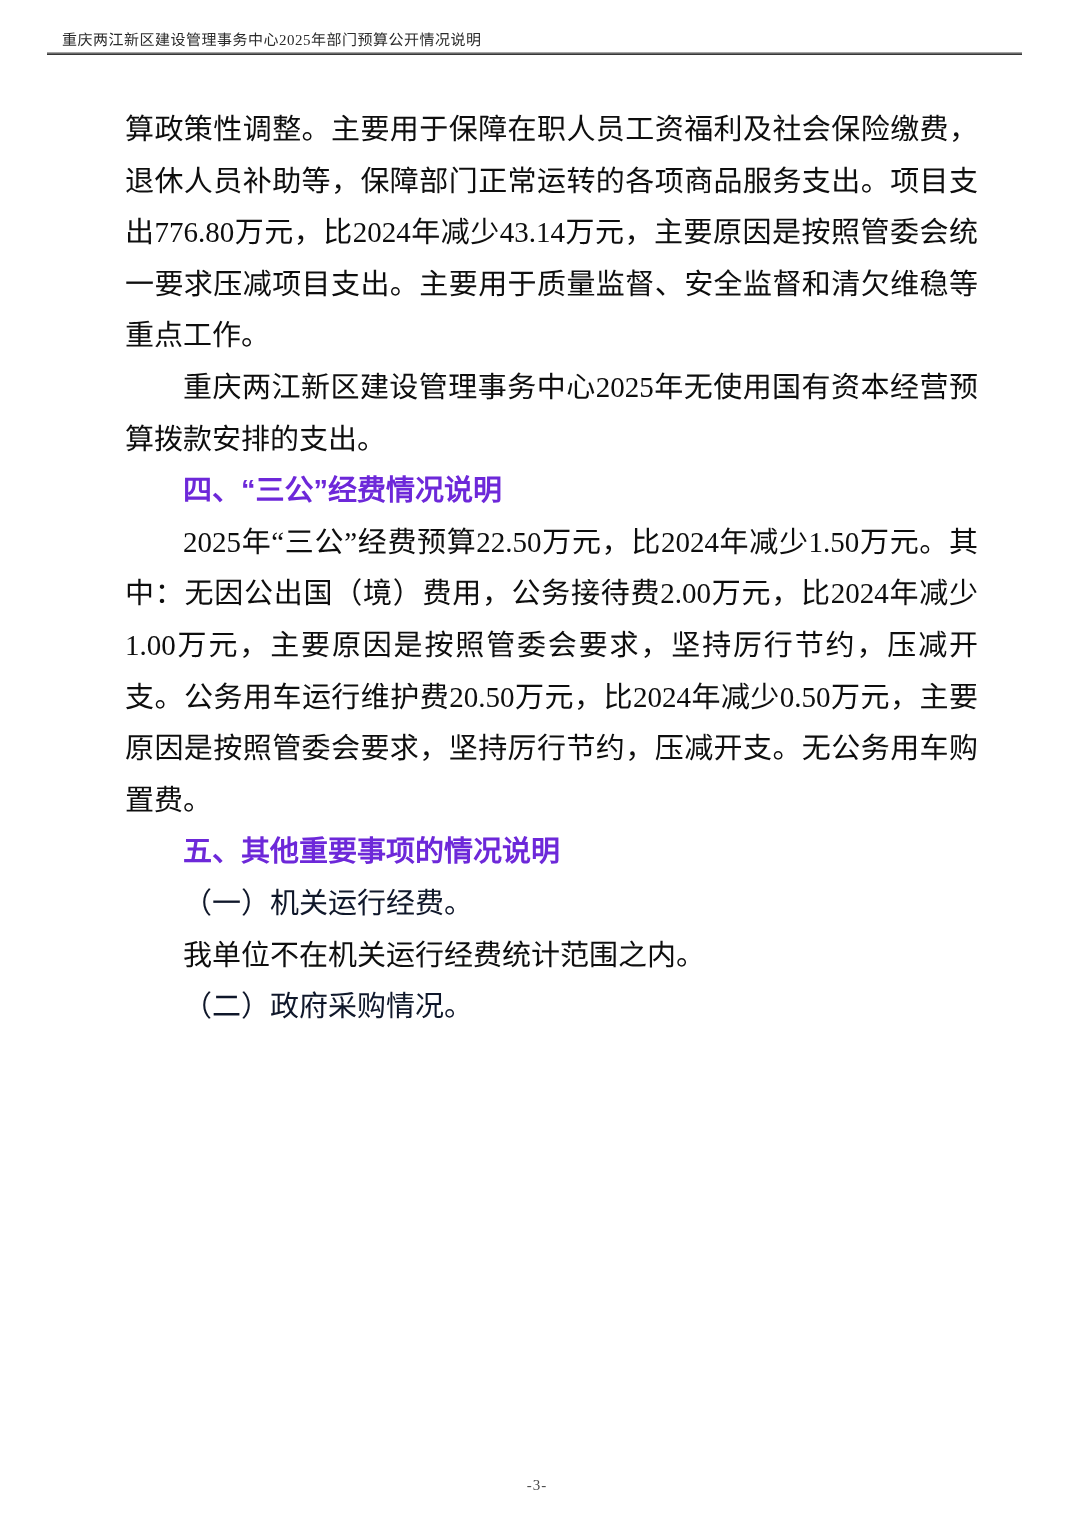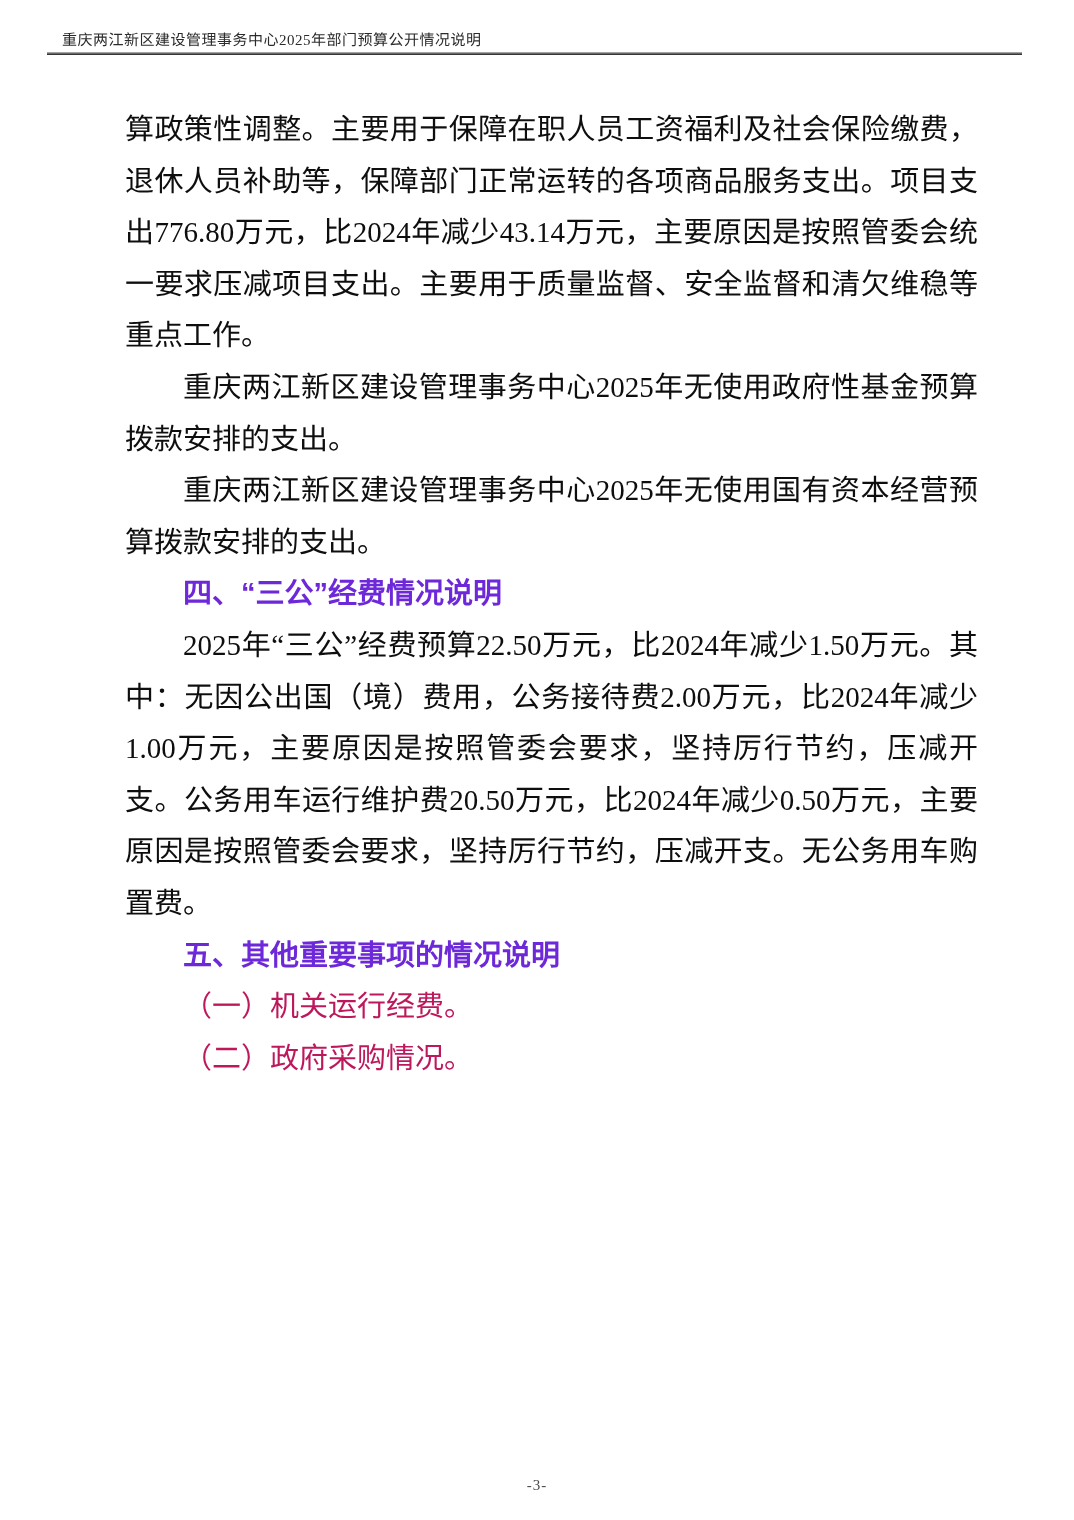--- a/index.html
+++ b/index.html
@@ -60,21 +60,21 @@
   .doc-body p.continuation {
     text-indent: 0;
   }
   .doc-body p.section-heading {
     font-family: "Liberation Sans", "DejaVu Sans", sans-serif;
     font-weight: 700;
     color: #6d28d9;
   }
   .doc-body p.sub-heading {
     
-    color: #be185d;
+    color: #0f172a;
   }
   .page-footer {
     position: absolute;
     left: 0;
     top: 1476px;
     width: 100%;
     text-align: center;
     font-size: 15px;
     line-height: 18px;
     color: #4a4a4a;
@@ -86,26 +86,26 @@
 
 <div class="page">
 
   <div class="page-header">
     <div class="header-title">重庆两江新区建设管理事务中心2025年部门预算公开情况说明</div>
     <div class="header-rule"></div>
   </div>
 
   <div class="doc-body">
     <p class="continuation">算政策性调整。主要用于保障在职人员工资福利及社会保险缴费，退休人员补助等，保障部门正常运转的各项商品服务支出。项目支出776.80万元，比2024年减少43.14万元，主要原因是按照管委会统一要求压减项目支出。主要用于质量监督、安全监督和清欠维稳等重点工作。</p>
-    <p>重庆两江新区建设管理事务中心2025年无使用政府性基金预算拨款安排的支出。</p>
     <p>重庆两江新区建设管理事务中心2025年无使用国有资本经营预算拨款安排的支出。</p>
     <p class="section-heading">四、“三公”经费情况说明</p>
     <p>2025年“三公”经费预算22.50万元，比2024年减少1.50万元。其中：无因公出国（境）费用，公务接待费2.00万元，比2024年减少1.00万元，主要原因是按照管委会要求，坚持厉行节约，压减开支。公务用车运行维护费20.50万元，比2024年减少0.50万元，主要原因是按照管委会要求，坚持厉行节约，压减开支。无公务用车购置费。</p>
     <p class="section-heading">五、其他重要事项的情况说明</p>
     <p class="sub-heading">（一）机关运行经费。</p>
+    <p>我单位不在机关运行经费统计范围之内。</p>
     <p class="sub-heading">（二）政府采购情况。</p>
   </div>
 
   <div class="page-footer">
     <span>-3-</span>
   </div>
 
 </div>
 
 </body></html>

